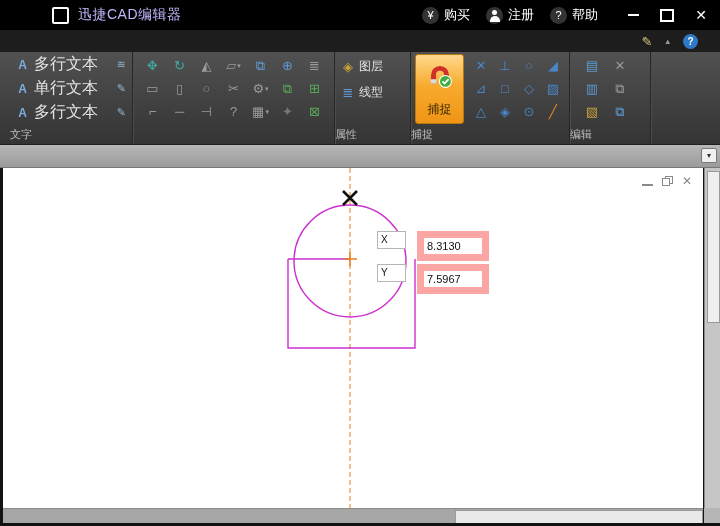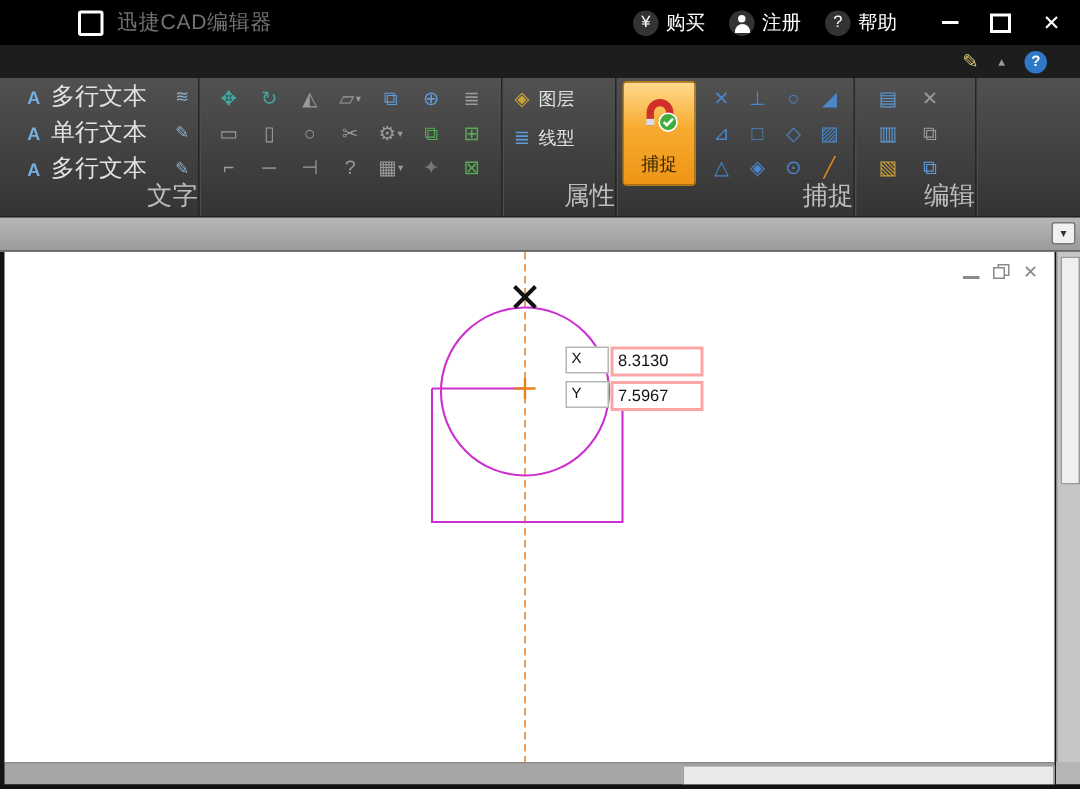--- a/index.html
+++ b/index.html
@@ -1,21 +1,21 @@
 <!DOCTYPE html>
 <html><head>
 <meta charset="utf-8">
 <style>
   html,body{margin:0;padding:0;background:#000;}
   #window{position:relative;width:720px;height:526px;overflow:hidden;background:#141414;
           font-family:"Liberation Sans","DejaVu Sans",sans-serif;-webkit-font-smoothing:antialiased;}
   
   .titlebar{position:absolute;left:0;top:0;width:720px;height:30px;background:#000;display:flex;align-items:center;}
   .app-icon{width:13px;height:13px;border:2px solid #fff;border-radius:2px;margin-left:52px;}
-  .title{color:#737373;font-size:14px;margin-left:9px;letter-spacing:.5px;}
+  .title{color:#c4b5fd;font-size:14px;margin-left:9px;letter-spacing:.5px;}
   .tb-right{margin-left:auto;display:flex;align-items:center;gap:8px;padding-right:6px;}
   .tb-item{display:flex;align-items:center;gap:5px;color:#fff;font-size:13px;padding:0 4px;cursor:pointer;}
   .circ{width:17px;height:17px;border-radius:50%;background:#333;color:#fff;font-size:11px;line-height:17px;
         text-align:center;display:inline-block;position:relative;}
   .person::before{content:"";position:absolute;top:3px;left:6px;width:5px;height:5px;border-radius:50%;background:#fff;}
   .person::after{content:"";position:absolute;bottom:2px;left:3.5px;width:10px;height:6px;border-radius:5px 5px 0 0;background:#fff;}
   .winbtn{width:26px;height:22px;display:flex;align-items:center;justify-content:center;color:#fff;cursor:pointer;}
   .winbtn.min{margin-left:10px;}
   .bar-i{width:11px;height:2px;background:#fff;display:block;}
   .box-i{width:10px;height:9px;border:2px solid #fff;display:block;}
@@ -24,21 +24,21 @@
   .quickbar{position:absolute;left:0;top:30px;width:720px;height:22px;background:#1d1d1d;
             display:flex;align-items:center;justify-content:flex-end;gap:13px;padding-right:22px;box-sizing:border-box;}
   .q-pencil{color:#d6c878;font-size:13px;cursor:pointer;}
   .q-caret{color:#9a9a9a;font-size:9px;cursor:pointer;}
   .q-help{width:15px;height:15px;border-radius:50%;background:#2f78c8;color:#fff;font-size:10px;font-weight:bold;
           line-height:15px;text-align:center;cursor:pointer;}
   
   .ribbon{position:absolute;left:0;top:52px;width:720px;height:93px;
           background:linear-gradient(#515151,#343434);border-bottom:1px solid #202020;box-sizing:border-box;}
   .rgroup{position:absolute;top:0;height:92px;border-right:1px solid #262626;box-shadow:1px 0 0 #4d4d4d;}
-  .glabel{position:absolute;bottom:2px;left:0;width:100%;text-align:right;color:#bdbdbd;font-size:17px;}
+  .glabel{position:absolute;bottom:2px;left:0;width:100%;text-align:left;color:#bdbdbd;font-size:11px;}
   
   .g-text{left:10px;width:122px;}
   .trow{position:relative;display:flex;align-items:center;height:23px;margin-top:1px;padding-left:4px;cursor:pointer;}
   .tico{width:17px;text-align:center;font-weight:bold;font-size:12px;color:#79aede;}
   .tlabel{color:#e2e2e2;font-size:16px;margin-left:3px;white-space:nowrap;}
   .tmini{position:absolute;right:6px;color:#8fb2cf;font-size:11px;cursor:pointer;}
   
   .grid{position:absolute;display:grid;}
   .g-tools{left:133px;width:201px;}
   .tools-grid{left:6px;top:2px;grid-template-columns:repeat(7,27px);grid-auto-rows:23px;}
@@ -73,22 +73,22 @@
   .dc-min{width:11px;height:2px;background:#8a8a8a;margin-top:7px;cursor:pointer;}
   .dc-restore{position:relative;width:11px;height:10px;cursor:pointer;}
   .dc-restore::before{content:"";position:absolute;right:0;top:0;width:6px;height:6px;border:1.5px solid #8a8a8a;}
   .dc-restore::after{content:"";position:absolute;left:0;bottom:0;width:6px;height:6px;border:1.5px solid #8a8a8a;background:#fff;}
   .dc-close{color:#8a8a8a;font-size:12px;line-height:10px;cursor:pointer;}
   
   .track-panel{position:absolute;left:377px;top:231px;}
   .track-row{display:flex;margin-bottom:3px;}
   .track-label{width:24px;height:16px;background:#fff;border:1px solid #b5b5b5;font-size:10px;color:#111;
                line-height:16px;padding-left:3px;box-sizing:content-box;}
-  .track-value{width:52px;height:16px;background:#fff;border:2px solid #fca5a5;font-size:11px;color:#111;
-               line-height:16px;padding:0 3px;margin-left:1px;}
+  .track-value{width:52px;height:16px;background:#fff;border:7px solid #fca5a5;font-size:11px;color:#111;
+               line-height:16px;padding:0 3px;margin-left:11px;}
   .track-value.selected{background:#6cb5e8;color:#04306a;}
   
   .vscroll{position:absolute;left:704px;top:168px;width:16px;height:340px;background:#c6c6c6;border-left:1px solid #8a8a8a;box-sizing:border-box;}
   .vthumb{position:absolute;left:2px;top:3px;width:11px;height:150px;background:#efefef;border:1px solid #9a9a9a;cursor:grab;}
   .hscroll{position:absolute;left:3px;top:508px;width:700px;height:15px;background:#a6a6a6;border-top:1px solid #8a8a8a;box-sizing:border-box;}
   .hthumb{position:absolute;left:452px;top:1px;width:246px;height:12px;background:#e9e9e9;border:1px solid #9a9a9a;cursor:grab;}
   .scroll-corner{position:absolute;left:704px;top:508px;width:16px;height:15px;background:#b5b5b5;}
   .bottombar{position:absolute;left:0;top:523px;width:720px;height:3px;background:#111;}
 </style>
 </head>

